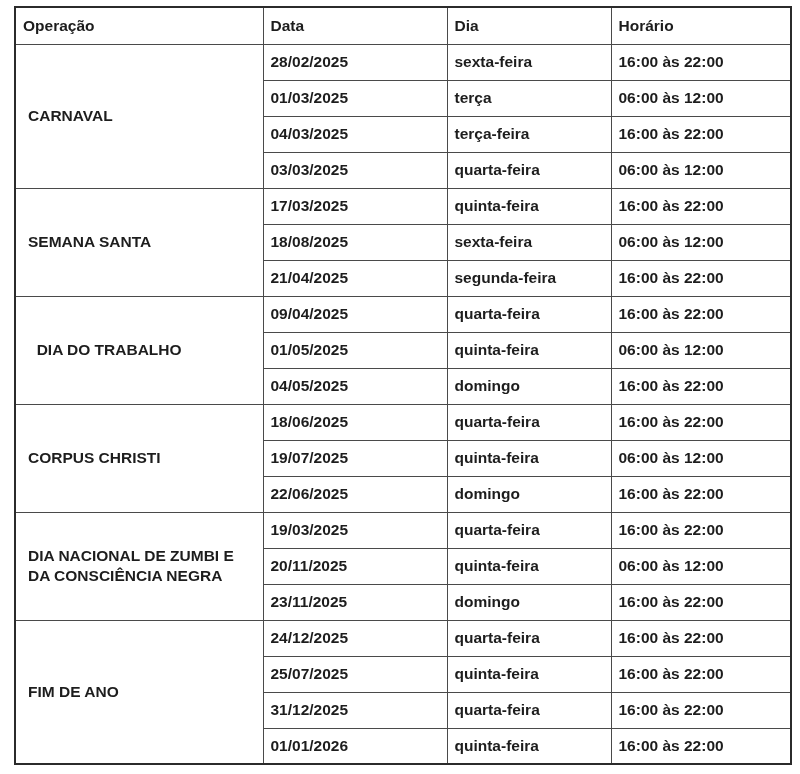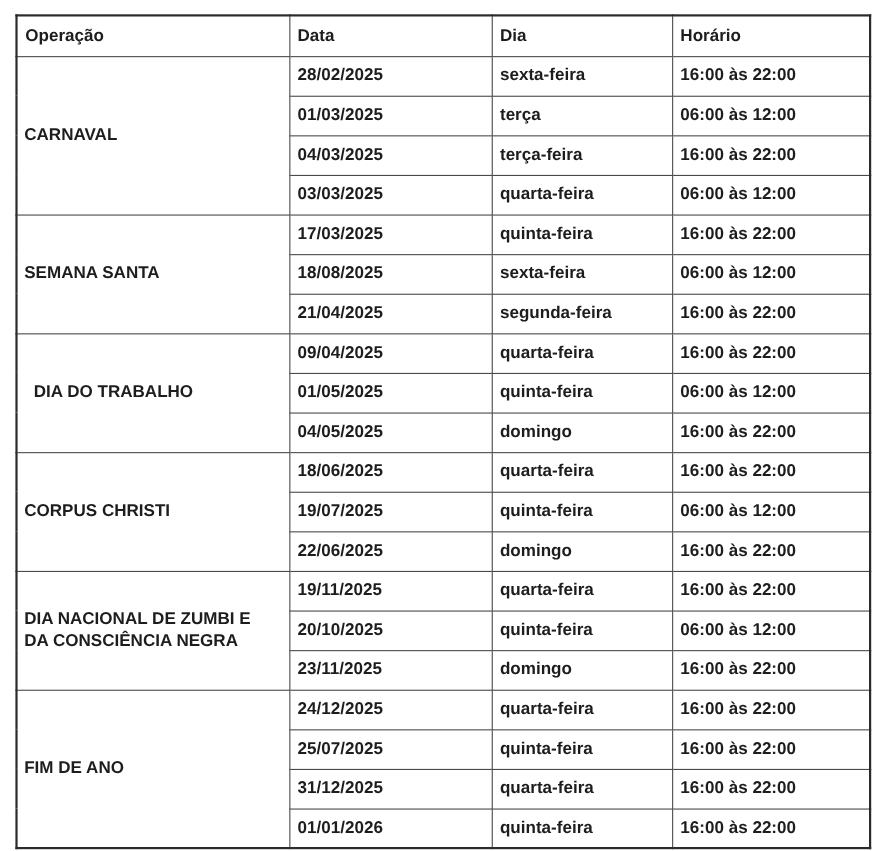--- a/index.html
+++ b/index.html
@@ -20,39 +20,38 @@
     background:var(--bg);
     overflow:hidden;
   }
   table.schedule{
     position:absolute;
     left:14px;top:6px;
     width:776px;
     border-collapse:collapse;
     table-layout:fixed;
     border:2px solid var(--border-outer);
-    margin-top:7px;
   }
   table.schedule th,
   table.schedule td{
     border:1px solid var(--border-inner);
     color:var(--text);
     font-size:15.5px;
     font-weight:700;
     text-align:left;
     vertical-align:middle;
     padding:0 4px 0 7px;
     overflow:hidden;
   }
   table.schedule thead tr{height:37px;}
   table.schedule tbody tr{height:36px;}
   table.schedule td.op{
     white-space:pre-wrap;
     line-height:1.3;
-    padding-left:6px;
+    padding-left:12px;
   }
 </style>
 </head>
 <body>
 
 <div class="page">
   <table class="schedule">
     <colgroup>
       <col style="width:248px">
       <col style="width:184px">
@@ -133,26 +132,26 @@
           <td>06:00 às 12:00</td>
         </tr>
         <tr>
           <td>22/06/2025</td>
           <td>domingo</td>
           <td>16:00 às 22:00</td>
         </tr>
         <tr>
           <td rowspan="3" class="op">DIA NACIONAL DE ZUMBI E
 DA CONSCIÊNCIA NEGRA</td>
-          <td>19/11/2025</td>
+          <td>19/03/2025</td>
           <td>quarta-feira</td>
           <td>16:00 às 22:00</td>
         </tr>
         <tr>
-          <td>20/10/2025</td>
+          <td>20/11/2025</td>
           <td>quinta-feira</td>
           <td>06:00 às 12:00</td>
         </tr>
         <tr>
           <td>23/11/2025</td>
           <td>domingo</td>
           <td>16:00 às 22:00</td>
         </tr>
         <tr>
           <td rowspan="4" class="op">FIM DE ANO</td>

